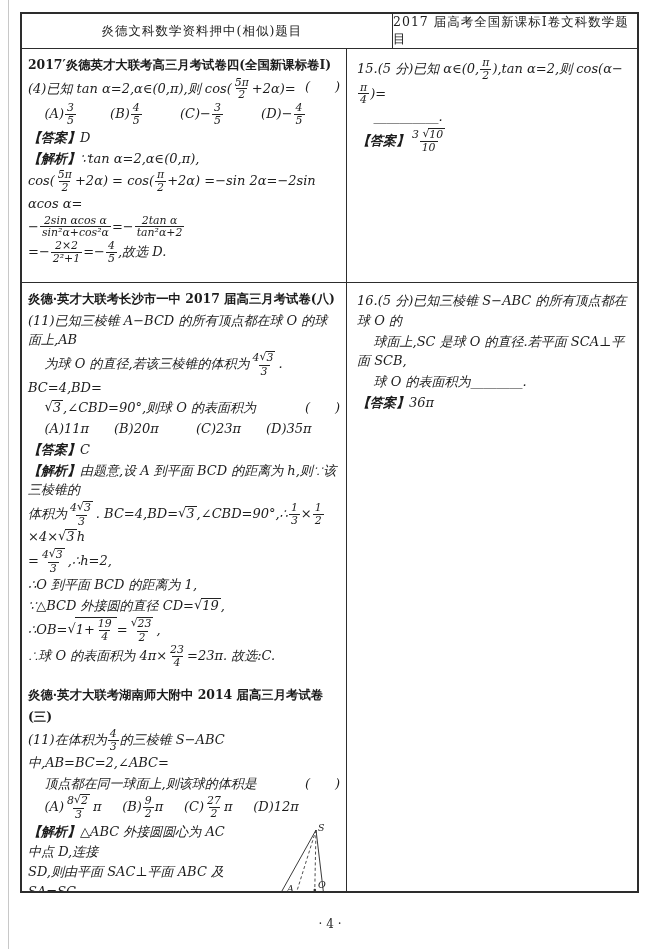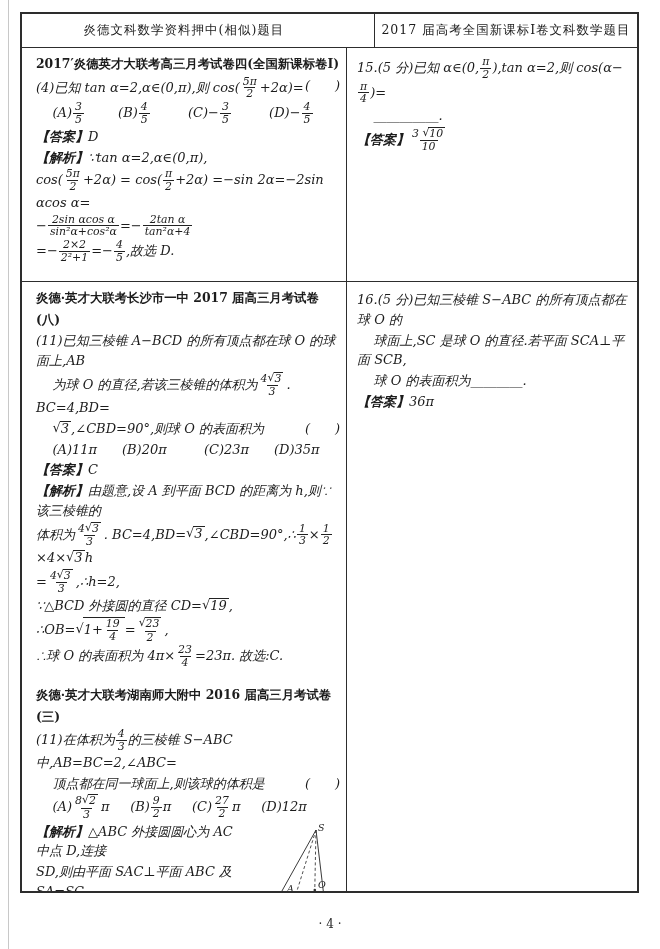--- a/index.html
+++ b/index.html
@@ -5,29 +5,29 @@
   html,body{margin:0;padding:0;}
   body{
     width:660px;height:949px;background:#ffffff;position:relative;
     font-family:"DejaVu Serif","Liberation Serif",serif;color:#1c1c1c;
   }
   .page-edge{position:absolute;left:8px;top:0;width:1px;height:949px;background:#c8c8c8;}
   .sheet{
     position:absolute;left:20px;top:12px;width:619px;height:881px;
     border:2px solid #2d2d2d;box-sizing:border-box;display:flex;flex-direction:column;background:#fff;
   }
-  .thead{flex:0 0 33px;display:flex;border-bottom:1.5px solid #2d2d2d;}
+  .thead{flex:0 0 33px;display:flex;border-bottom:1.5px solid #2d2d2d;padding-left:18px;}
   .th{flex:0 0 324px;display:flex;align-items:center;justify-content:center;
       font-size:12.5px;letter-spacing:1px;}
   .th.rightth{flex:1;border-left:1.5px solid #2d2d2d;margin-left:28px;}
   .tbody{flex:1;display:flex;flex-direction:column;min-height:0;}
   .trow{display:flex;min-height:0;}
   .trow1{flex:0 0 233px;border-bottom:1.5px solid #2d2d2d;}
   .trow2{flex:1;}
-  .td{flex:0 0 324px;box-sizing:border-box;padding:5px 6px 4px 14px;overflow:hidden;}
+  .td{flex:0 0 324px;box-sizing:border-box;padding:5px 6px 4px 6px;overflow:hidden;}
   .td.righttd{flex:1;border-left:1.5px solid #2d2d2d;padding:7px 7px 6px 10px;}
   .btitle{font-weight:bold;font-size:12.4px;line-height:1.75;}
   .mline{font-size:13px;line-height:1.52;margin:1px 0;white-space:pre-wrap;font-style:italic;}
   .mline b{font-weight:bold;}
   
   .fr{display:inline-flex;flex-direction:column;align-items:center;vertical-align:middle;
       line-height:1.08;font-size:.84em;text-align:center;margin:0 1px;}
   .fr .nu{display:block;padding:0 2px;}
   .fr .de{display:block;border-top:1px solid #222;padding:0 2px;}
   
@@ -55,21 +55,21 @@
 
     <div class="trow trow1">
       <div class="td">
         <div class="btitle">2017′炎德英才大联考高三月考试卷四(全国新课标卷Ⅰ)</div>
         <div>
             <div class="mline">(4)已知 tan α=2,α∈(0,π),则 cos(<span class="fr"><span class="nu">5π</span><span class="de">2</span></span>+2α)=<span class="rt">(      )</span></div>
             <div class="mline">    (A)<span class="fr"><span class="nu">3</span><span class="de">5</span></span>        (B)<span class="fr"><span class="nu">4</span><span class="de">5</span></span>         (C)−<span class="fr"><span class="nu">3</span><span class="de">5</span></span>         (D)−<span class="fr"><span class="nu">4</span><span class="de">5</span></span></div>
             <div class="mline"><b>【答案】</b>D</div>
             <div class="mline"><b>【解析】</b>∵tan α=2,α∈(0,π),</div>
             <div class="mline">cos(<span class="fr"><span class="nu">5π</span><span class="de">2</span></span>+2α) = cos(<span class="fr"><span class="nu">π</span><span class="de">2</span></span>+2α) =−sin 2α=−2sin αcos α=</div>
-            <div class="mline">−<span class="fr"><span class="nu">2sin αcos α</span><span class="de">sin²α+cos²α</span></span>=−<span class="fr"><span class="nu">2tan α</span><span class="de">tan²α+4</span></span></div>
+            <div class="mline">−<span class="fr"><span class="nu">2sin αcos α</span><span class="de">sin²α+cos²α</span></span>=−<span class="fr"><span class="nu">2tan α</span><span class="de">tan²α+2</span></span></div>
             <div class="mline">=−<span class="fr"><span class="nu">2×2</span><span class="de">2²+1</span></span>=−<span class="fr"><span class="nu">4</span><span class="de">5</span></span>,故选 D.</div>
           </div>
       </div>
       <div class="td righttd">
         <div>
             <div class="mline">15.(5 分)已知 α∈(0,<span class="fr"><span class="nu">π</span><span class="de">2</span></span>),tan α=2,则 cos(α−<span class="fr"><span class="nu">π</span><span class="de">4</span></span>)=</div>
             <div class="mline">    __________.</div>
             <div class="mline"><b>【答案】</b><span class="fr"><span class="nu">3 <span class="sq"><span class="sg">√</span><span class="rd">10</span></span></span><span class="de">10</span></span></div>
           </div>
       </div>
@@ -80,29 +80,30 @@
         <div class="btitle">炎德·英才大联考长沙市一中 2017 届高三月考试卷(八)</div>
         <div>
             <div class="mline">(11)已知三棱锥 A−BCD 的所有顶点都在球 O 的球面上,AB</div>
             <div class="mline">    为球 O 的直径,若该三棱锥的体积为<span class="fr"><span class="nu">4<span class="sq"><span class="sg">√</span><span class="rd">3</span></span></span><span class="de">3</span></span>. BC=4,BD=</div>
             <div class="mline">    <span class="sq"><span class="sg">√</span><span class="rd">3</span></span>,∠CBD=90°,则球 O 的表面积为<span class="rt">(      )</span></div>
             <div class="mline">    (A)11π      (B)20π         (C)23π      (D)35π</div>
             <div class="mline"><b>【答案】</b>C</div>
             <div class="mline"><b>【解析】</b>由题意,设 A 到平面 BCD 的距离为 h,则∵该三棱锥的</div>
             <div class="mline">体积为<span class="fr"><span class="nu">4<span class="sq"><span class="sg">√</span><span class="rd">3</span></span></span><span class="de">3</span></span>. BC=4,BD=<span class="sq"><span class="sg">√</span><span class="rd">3</span></span>,∠CBD=90°,∴<span class="fr"><span class="nu">1</span><span class="de">3</span></span>×<span class="fr"><span class="nu">1</span><span class="de">2</span></span>×4×<span class="sq"><span class="sg">√</span><span class="rd">3</span></span>h</div>
             <div class="mline">=<span class="fr"><span class="nu">4<span class="sq"><span class="sg">√</span><span class="rd">3</span></span></span><span class="de">3</span></span>,∴h=2,</div>
+            <div class="mline">∴O 到平面 BCD 的距离为 1,</div>
             <div class="mline">∵△BCD 外接圆的直径 CD=<span class="sq"><span class="sg">√</span><span class="rd">19</span></span>,</div>
             <div class="mline">∴OB=<span class="sq"><span class="sg">√</span><span class="rd">1+<span class="fr">
                     <span class="nu">19</span>
                     <span class="de">4</span>
                   </span></span></span>=<span class="fr"><span class="nu"><span class="sq"><span class="sg">√</span><span class="rd">23</span></span></span><span class="de">2</span></span>,</div>
             <div class="mline">∴球 O 的表面积为 4π×<span class="fr"><span class="nu">23</span><span class="de">4</span></span>=23π. 故选:C.</div>
           </div>
         <div class="blockgap"></div>
-        <div class="btitle">炎德·英才大联考湖南师大附中 2016 届高三月考试卷(三)</div>
+        <div class="btitle">炎德·英才大联考湖南师大附中 2014 届高三月考试卷(三)</div>
         <div>
             <div class="mline">(11)在体积为<span class="fr"><span class="nu">4</span><span class="de">3</span></span>的三棱锥 S−ABC 中,AB=BC=2,∠ABC=</div>
             <div class="mline">    顶点都在同一球面上,则该球的体积是<span class="rt">(      )</span></div>
             <div class="mline">    (A)<span class="fr"><span class="nu">8<span class="sq"><span class="sg">√</span><span class="rd">2</span></span></span><span class="de">3</span></span>π     (B)<span class="fr"><span class="nu">9</span><span class="de">2</span></span>π     (C)<span class="fr"><span class="nu">27</span><span class="de">2</span></span>π     (D)12π</div>
           </div>
         <div>
           <svg class="fig" width="96" height="150" viewBox="0 0 96 150">
             <g stroke="#3a3a3a" stroke-width="1" fill="none">
               <path d="M72 8 L5 128"></path>
               <path d="M72 8 L88 142"></path>

